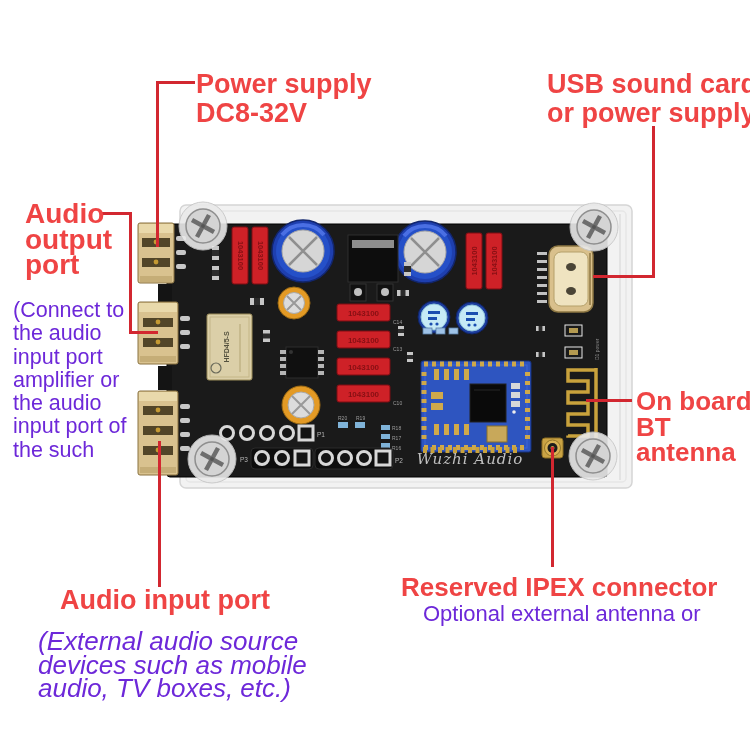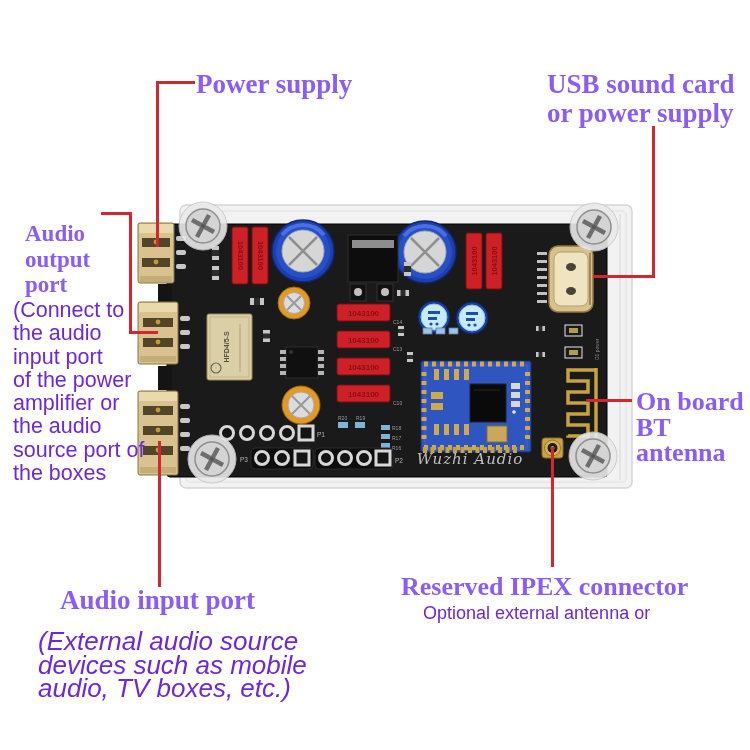--- a/index.html
+++ b/index.html
@@ -1,21 +1,21 @@
 <!DOCTYPE html>
 <html><head>
 <meta charset="utf-8">
 <style>
   html,body{margin:0;padding:0;}
   body{
     width:750px;height:750px;position:relative;background:#ffffff;
     font-family:"Liberation Sans",sans-serif;overflow:hidden;
   }
   .ann{position:absolute;white-space:nowrap;}
-  .red{color:#8b5cf6;font-weight:700;font-family:Liberation Serif, serif;}
+  .red{color:#ef4444;font-weight:700;}
   .note{color:#6d28d9;font-weight:400;}
   .lline{position:absolute;background:#d22730;}
   svg.board{position:absolute;left:128px;top:192px;width:524px;height:312px;}
   .capfont{font-family:"Liberation Sans",sans-serif;font-weight:700;}
 </style>
 </head>
 <body>
 
 <svg class="board" viewBox="128 192 524 312">
 
@@ -421,55 +421,55 @@
 <div class="lline" style="left:593px;top:275px;width:62px;height:3px"></div>
 <div class="lline" style="left:101px;top:212px;width:31px;height:3px"></div>
 <div class="lline" style="left:129px;top:212px;width:3px;height:122px"></div>
 <div class="lline" style="left:132px;top:331px;width:26px;height:3px"></div>
 <div class="lline" style="left:158px;top:441px;width:3px;height:146px"></div>
 <div class="lline" style="left:586px;top:399px;width:46px;height:3px"></div>
 <div class="lline" style="left:551px;top:447px;width:3px;height:120px"></div>
 
 <div class="ann red" style="left:196px;top:70px;font-size:27px;line-height:28.5px;">
   <div>Power supply</div>
+  <div>DC8-32V</div>
 </div>
 
 <div class="ann red" style="left:547px;top:70px;font-size:27px;line-height:28.5px;">
   <div>USB sound card</div>
   <div>or power supply</div>
 </div>
 
-<div class="ann red" style="left:25px;top:201px;font-size:23px;line-height:25.5px;margin-top:20px;">
+<div class="ann red" style="left:25px;top:201px;font-size:28px;line-height:25.5px;">
   <div>Audio</div>
   <div>output</div>
   <div>port</div>
 </div>
 
 <div class="ann note" style="left:13px;top:299px;font-size:21.5px;line-height:23.3px;">
   <div>(Connect to</div>
   <div>the audio</div>
   <div>input port</div>
-  <div>of the power</div>
   <div>amplifier or</div>
   <div>the audio</div>
-  <div>source port of</div>
-  <div>the boxes</div>
+  <div>input port of</div>
+  <div>the such</div>
 </div>
 
 <div class="ann red" style="left:60px;top:585px;font-size:27px;">Audio input port</div>
 
 <div class="ann note" style="left:38px;top:630px;font-size:26px;line-height:23.5px;font-style:italic;">
   <div>(External audio source</div>
   <div>devices such as mobile</div>
   <div>audio, TV boxes, etc.)</div>
 </div>
 
 <div class="ann red" style="left:636px;top:389px;font-size:26px;line-height:25.5px;">
   <div>On board</div>
   <div>BT</div>
   <div>antenna</div>
 </div>
 
 <div class="ann red" style="left:401px;top:572px;font-size:26px;">Reserved IPEX connector</div>
 
-<div class="ann note" style="left:423px;top:602px;font-size:18px;line-height:23.5px;">
+<div class="ann note" style="left:423px;top:602px;font-size:22px;line-height:23.5px;">
   <div>Optional external antenna or</div>
 </div>
 
 </body></html>

